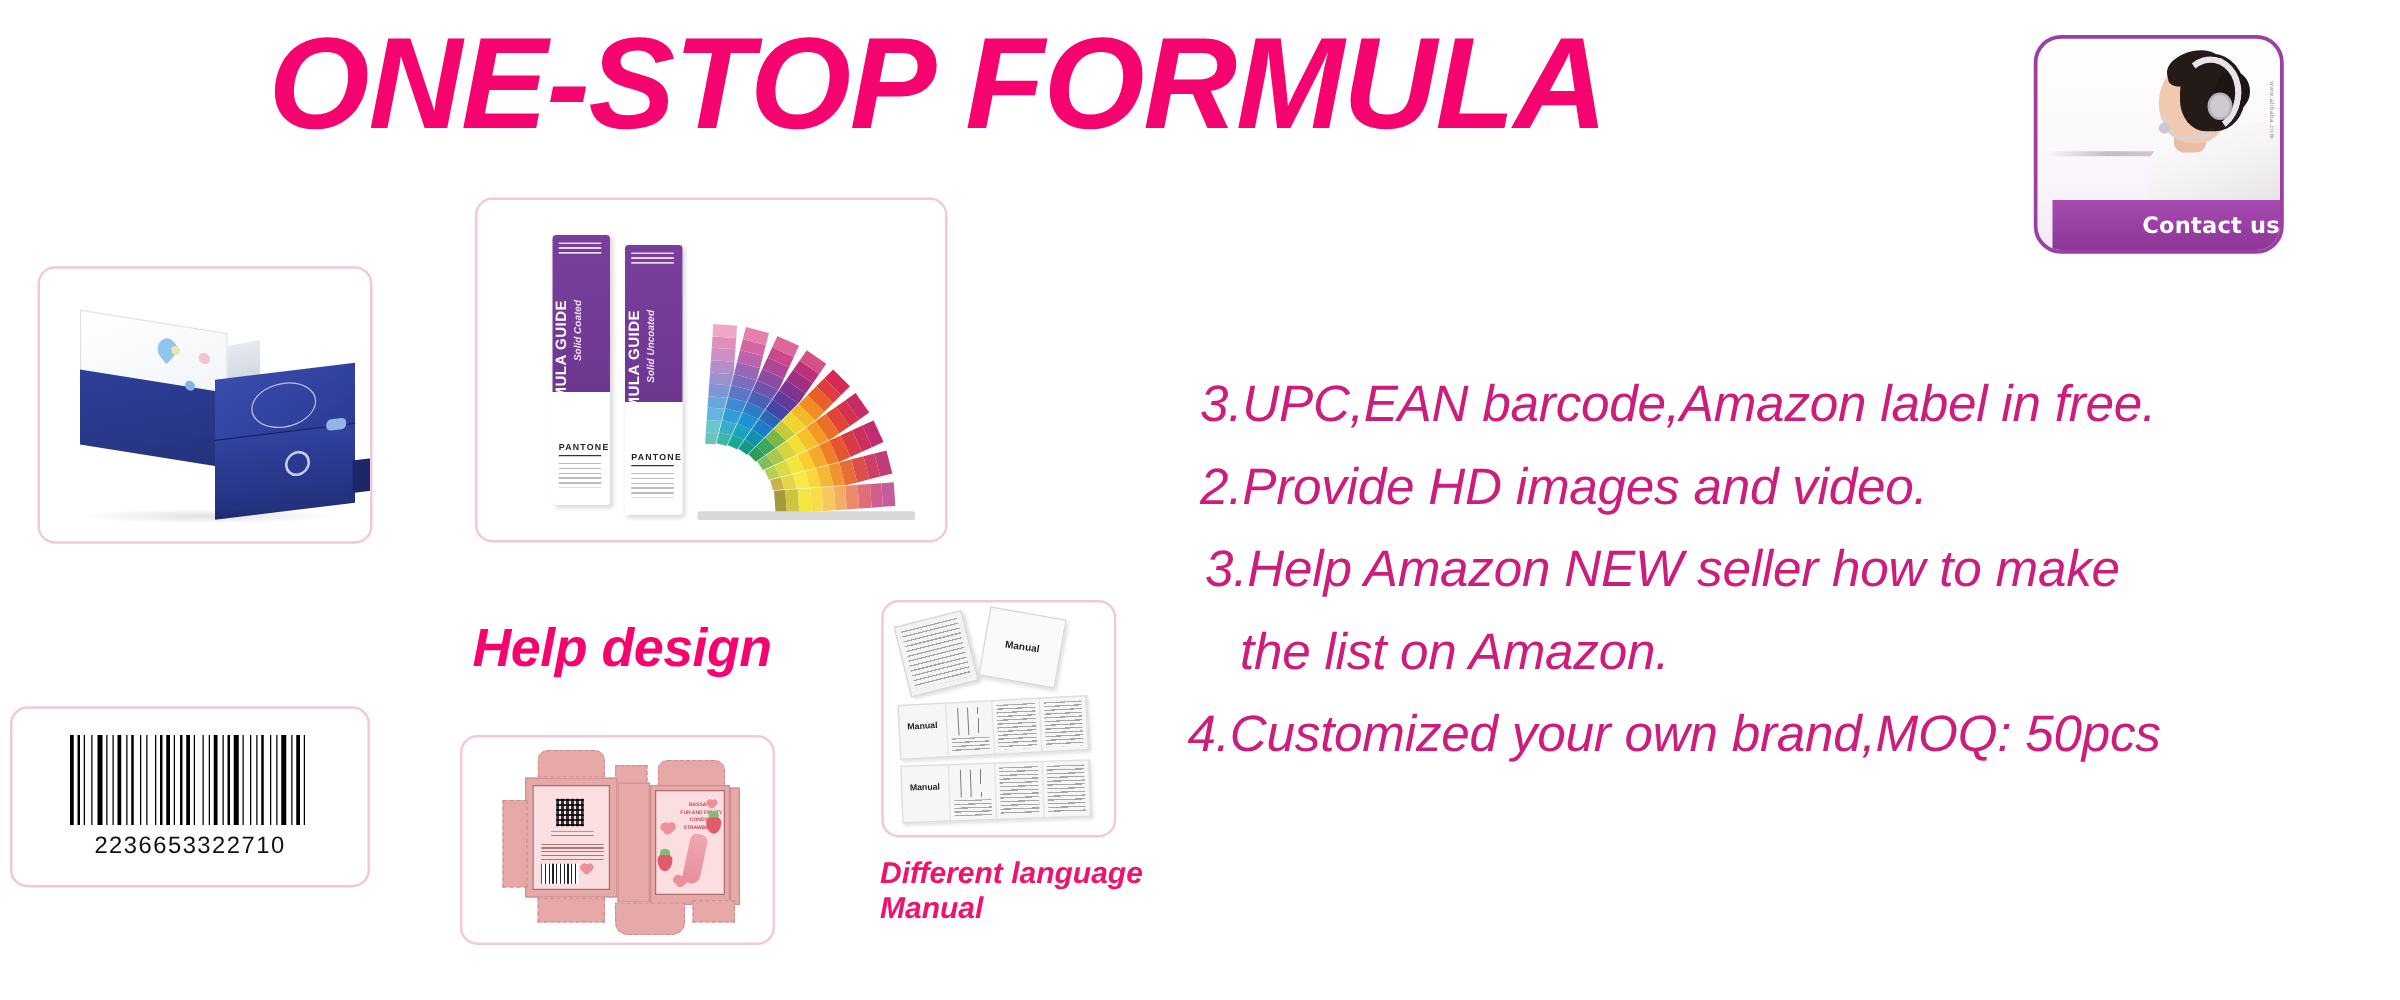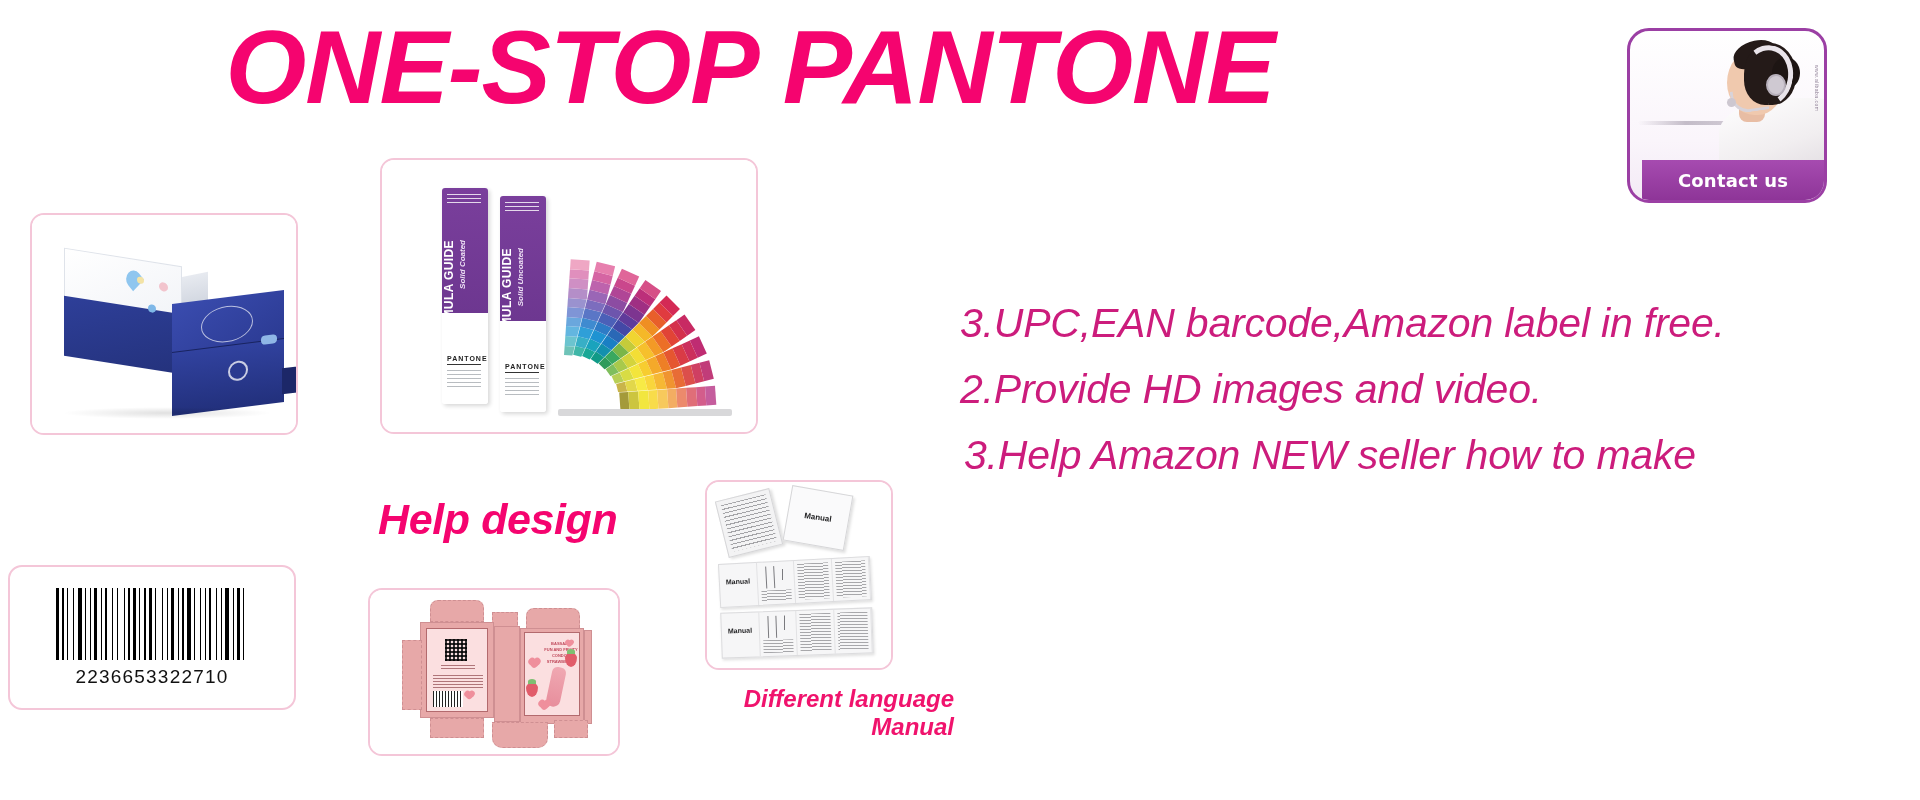--- a/index.html
+++ b/index.html
@@ -129,21 +129,21 @@
     position:absolute; right:4px; top:34px;
     font-size:5px; color:#7e6d86;
     writing-mode:vertical-rl;
     letter-spacing:.5px;
     opacity:.85;
   }
   .contact .bar{
     position:absolute; left:12px; right:0; bottom:0;
     height:40px;
     background:linear-gradient(180deg,#a64bb0 0%,#8e3598 100%);
-    display:flex;align-items:center;justify-content:center;
+    display:flex;align-items:center;justify-content:flex-end;
   }
   .contact .bar span{
     color:#ffffff;
     font-size:18px;
     font-weight:bold;
     letter-spacing:.2px;
     font-family:"DejaVu Sans", sans-serif;
   }
 
   
@@ -353,21 +353,21 @@
     position:absolute;left:3px;top:4px;right:3px;height:22px;
     background:
       linear-gradient(90deg,transparent 18%,#7a7a7e 18% 20%,transparent 20%),
       linear-gradient(90deg,transparent 45%,#7a7a7e 45% 47%,transparent 47%),
       linear-gradient(90deg,transparent 72%,#7a7a7e 72% 74%,transparent 74%);
   }
 
   
   .manual-cap{
     position:absolute; left:704px; top:685px;
-    width:250px; text-align:right;
+    width:250px; text-align:left;
     color:#f0136d;font-size:24px;font-weight:bold;font-style:italic;
     line-height:28px;
   }
 
   
   .bullets{
     position:absolute; left:960px; top:290px;
     width:950px;
     color:#cc1c7c;
     font-style:italic;
@@ -381,21 +381,21 @@
   .bullets .li.b2{margin-left:0px;}
   .bullets .li.b3{margin-left:4px;}
   .bullets .li.b3b{margin-left:32px;}
   .bullets .li.b4{margin-left:-10px;}
 </style>
 </head>
 <body>
 
 <div class="stage">
 
-  <div class="title">ONE-STOP PANTONE</div>
+  <div class="title">ONE-STOP FORMULA</div>
 
   <div class="contact">
     <div class="photo">
       <div class="deskline"></div>
       <div class="body-shape"></div>
       <div class="neck"></div>
       <div class="head"></div>
       <div class="hair2"></div>
       <div class="hair"></div>
       <div class="bun"></div>
@@ -737,15 +737,17 @@
 
   <div class="manual-cap">
     <span>Different language</span><br>
     <span>Manual</span>
   </div>
 
   <div class="bullets">
     <span class="li b1">3.UPC,EAN barcode,Amazon label in free.</span>
     <span class="li b2">2.Provide HD images and video.</span>
     <span class="li b3">3.Help Amazon NEW seller how to make</span>
+    <span class="li b3b">the list on Amazon.</span>
+    <span class="li b4">4.Customized your own brand,MOQ: 50pcs</span>
   </div>
 
 </div>
 
 </body></html>

